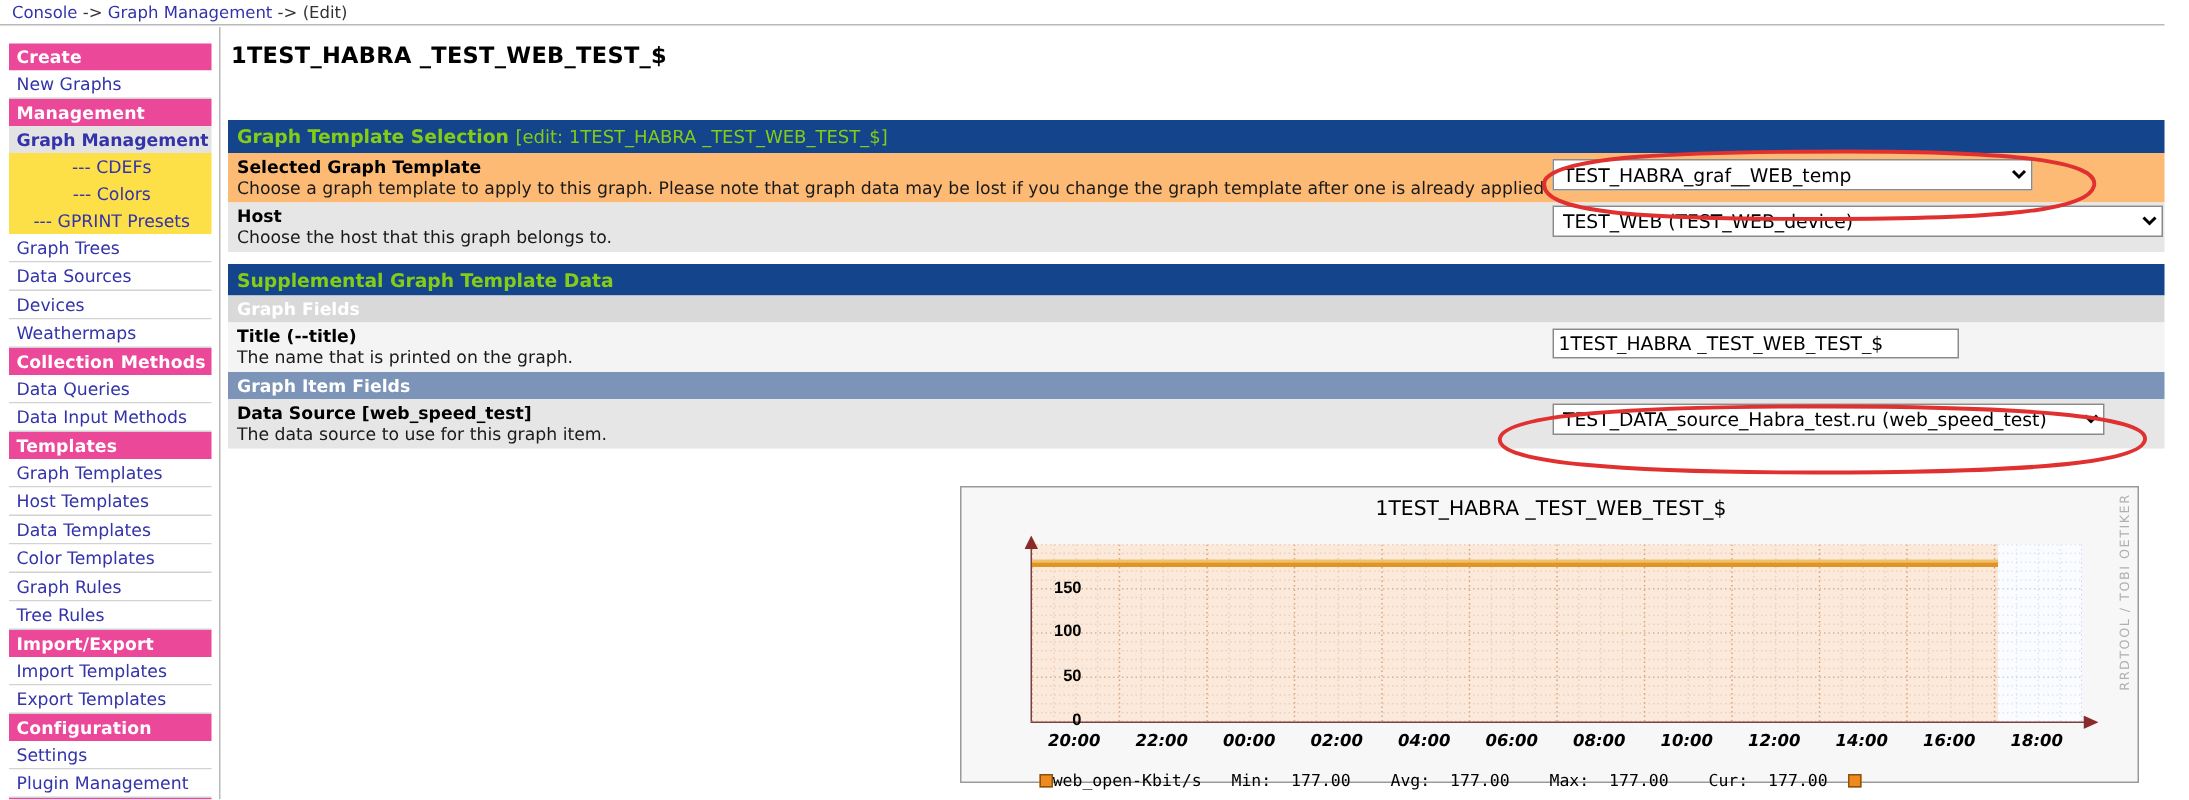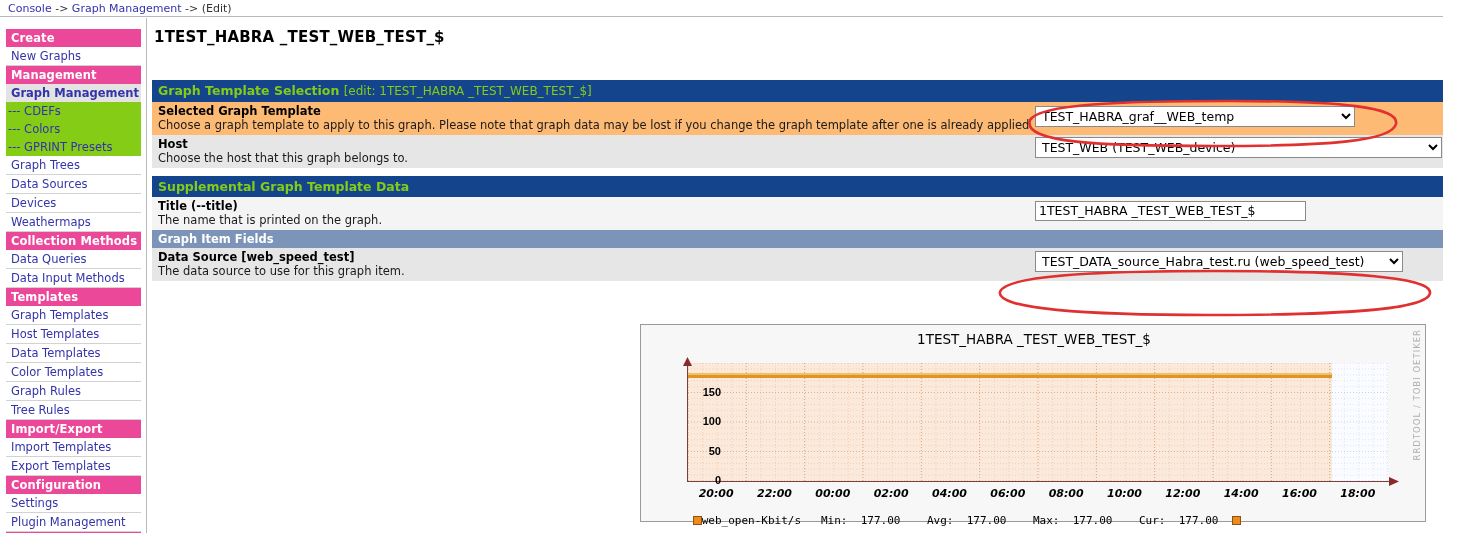--- a/index.html
+++ b/index.html
@@ -64,23 +64,24 @@
     background: #ffffff;
     white-space: nowrap;
     overflow: hidden;
   }
   .side-link.current {
     font-weight: bold;
     background: #e3e3e3;
     border-bottom: none;
   }
   .side-link.sub {
-    background: #84cc16;
+    background: #fde047;
     border-bottom: none;
     padding-left: 2px;
+    text-align: center;
   }
   #sidebar-divider {
     position: absolute;
     left: 146px; top: 18px;
     width: 1px; height: 515px;
     background: #b9b9b9;
   }
 
   
   #main {
@@ -366,20 +367,21 @@
           <select id="sel-host" class="cacti-select">
             <option>TEST_WEB (TEST_WEB_device)</option>
           </select>
         </div>
       </div>
     </div>
 
     <div class="panel" style="margin-top:8px;">
       <div class="panel-title">Supplemental Graph Template Data</div>
 
+      <div class="subhead-gray">Graph Fields</div>
 
       <div class="row shade-c">
         <div class="row-label">Title (--title)</div>
         <div class="row-desc">The name that is printed on the graph.</div>
         <div class="field-wrap" style="top:3px;">
           <input id="inp-title" class="cacti-text" type="text" value="1TEST_HABRA _TEST_WEB_TEST_$" style="">
         </div>
       </div>
 
       <div class="subhead-blue">Graph Item Fields</div>

